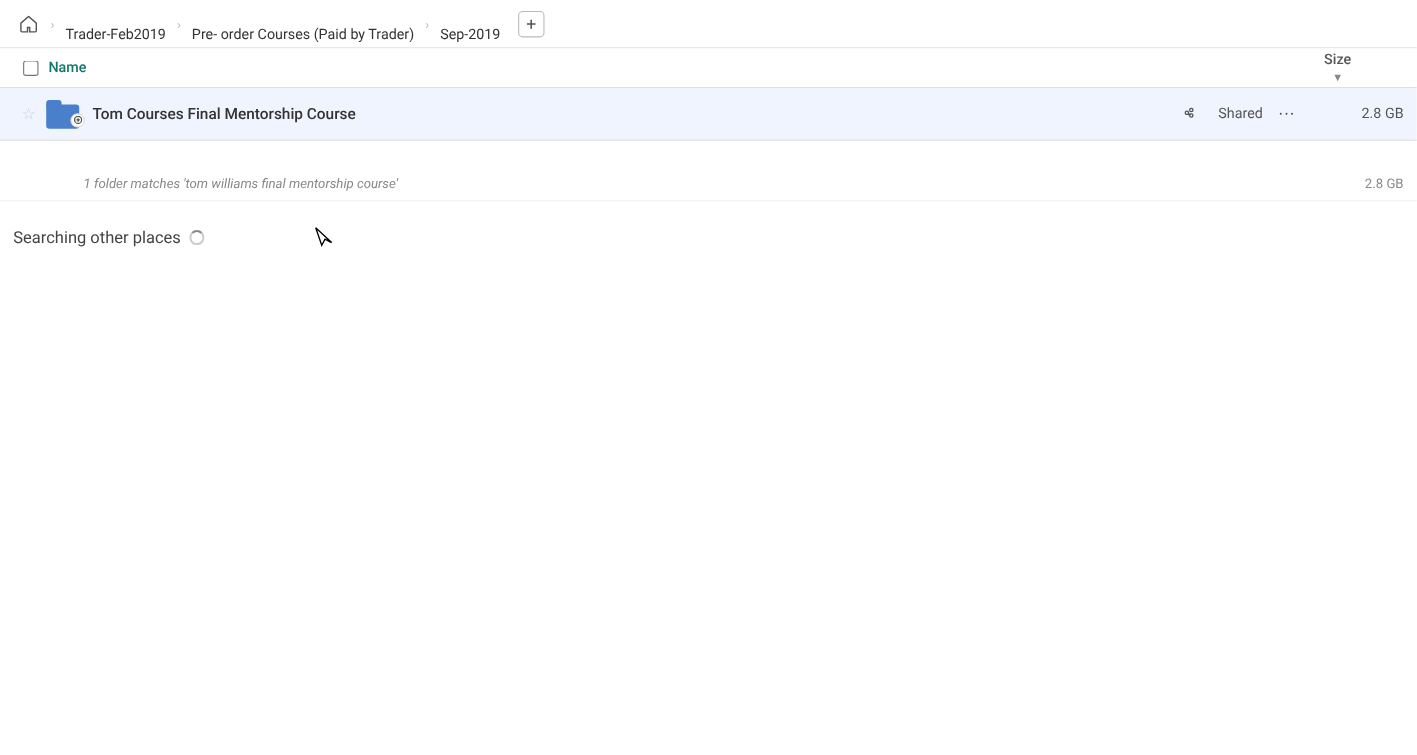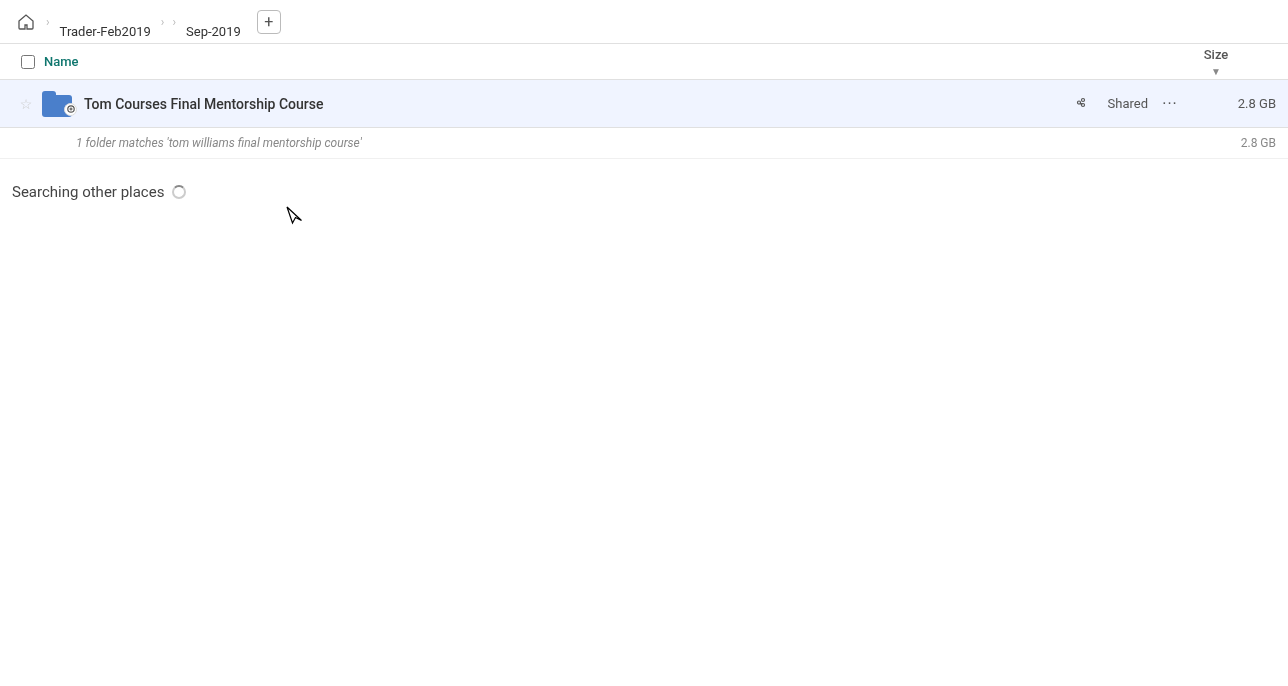--- a/index.html
+++ b/index.html
@@ -235,20 +235,21 @@
       font-size: 13px;
       color: #555;
     }
 
     
     .match-info {
       display: flex;
       align-items: center;
       padding: 8px 12px 8px 76px;
       border-bottom: 1px solid #f0f0f0;
+      margin-top: 24px;
     }
 
     .match-text {
       flex: 1;
       font-size: 12px;
       color: #888;
       font-style: italic;
     }
 
     .match-size {
@@ -306,20 +307,21 @@
 <div class="top-bar">
   <div class="breadcrumb">
     <div class="breadcrumb-home">
       <svg width="16" height="16" viewBox="0 0 16 16" fill="none" xmlns="http://www.w3.org/2000/svg">
         <path d="M1 7L8 1l7 6v7a1 1 0 01-1 1H9v-4H7v4H2a1 1 0 01-1-1V7z" stroke="#555" stroke-width="1.3" fill="none"></path>
       </svg>
     </div>
     <span class="breadcrumb-separator">›</span>
     <span class="breadcrumb-item">Trader-Feb2019</span>
     <span class="breadcrumb-separator">›</span>
+    <span class="breadcrumb-item">Pre- order Courses (Paid by Trader)</span>
     <span class="breadcrumb-separator">›</span>
     <span class="breadcrumb-item">Sep-2019</span>
     <div class="breadcrumb-add">+</div>
   </div>
 </div>
 
 <div class="column-headers">
   <div class="col-checkbox">
     <input type="checkbox" style="">
   </div>

